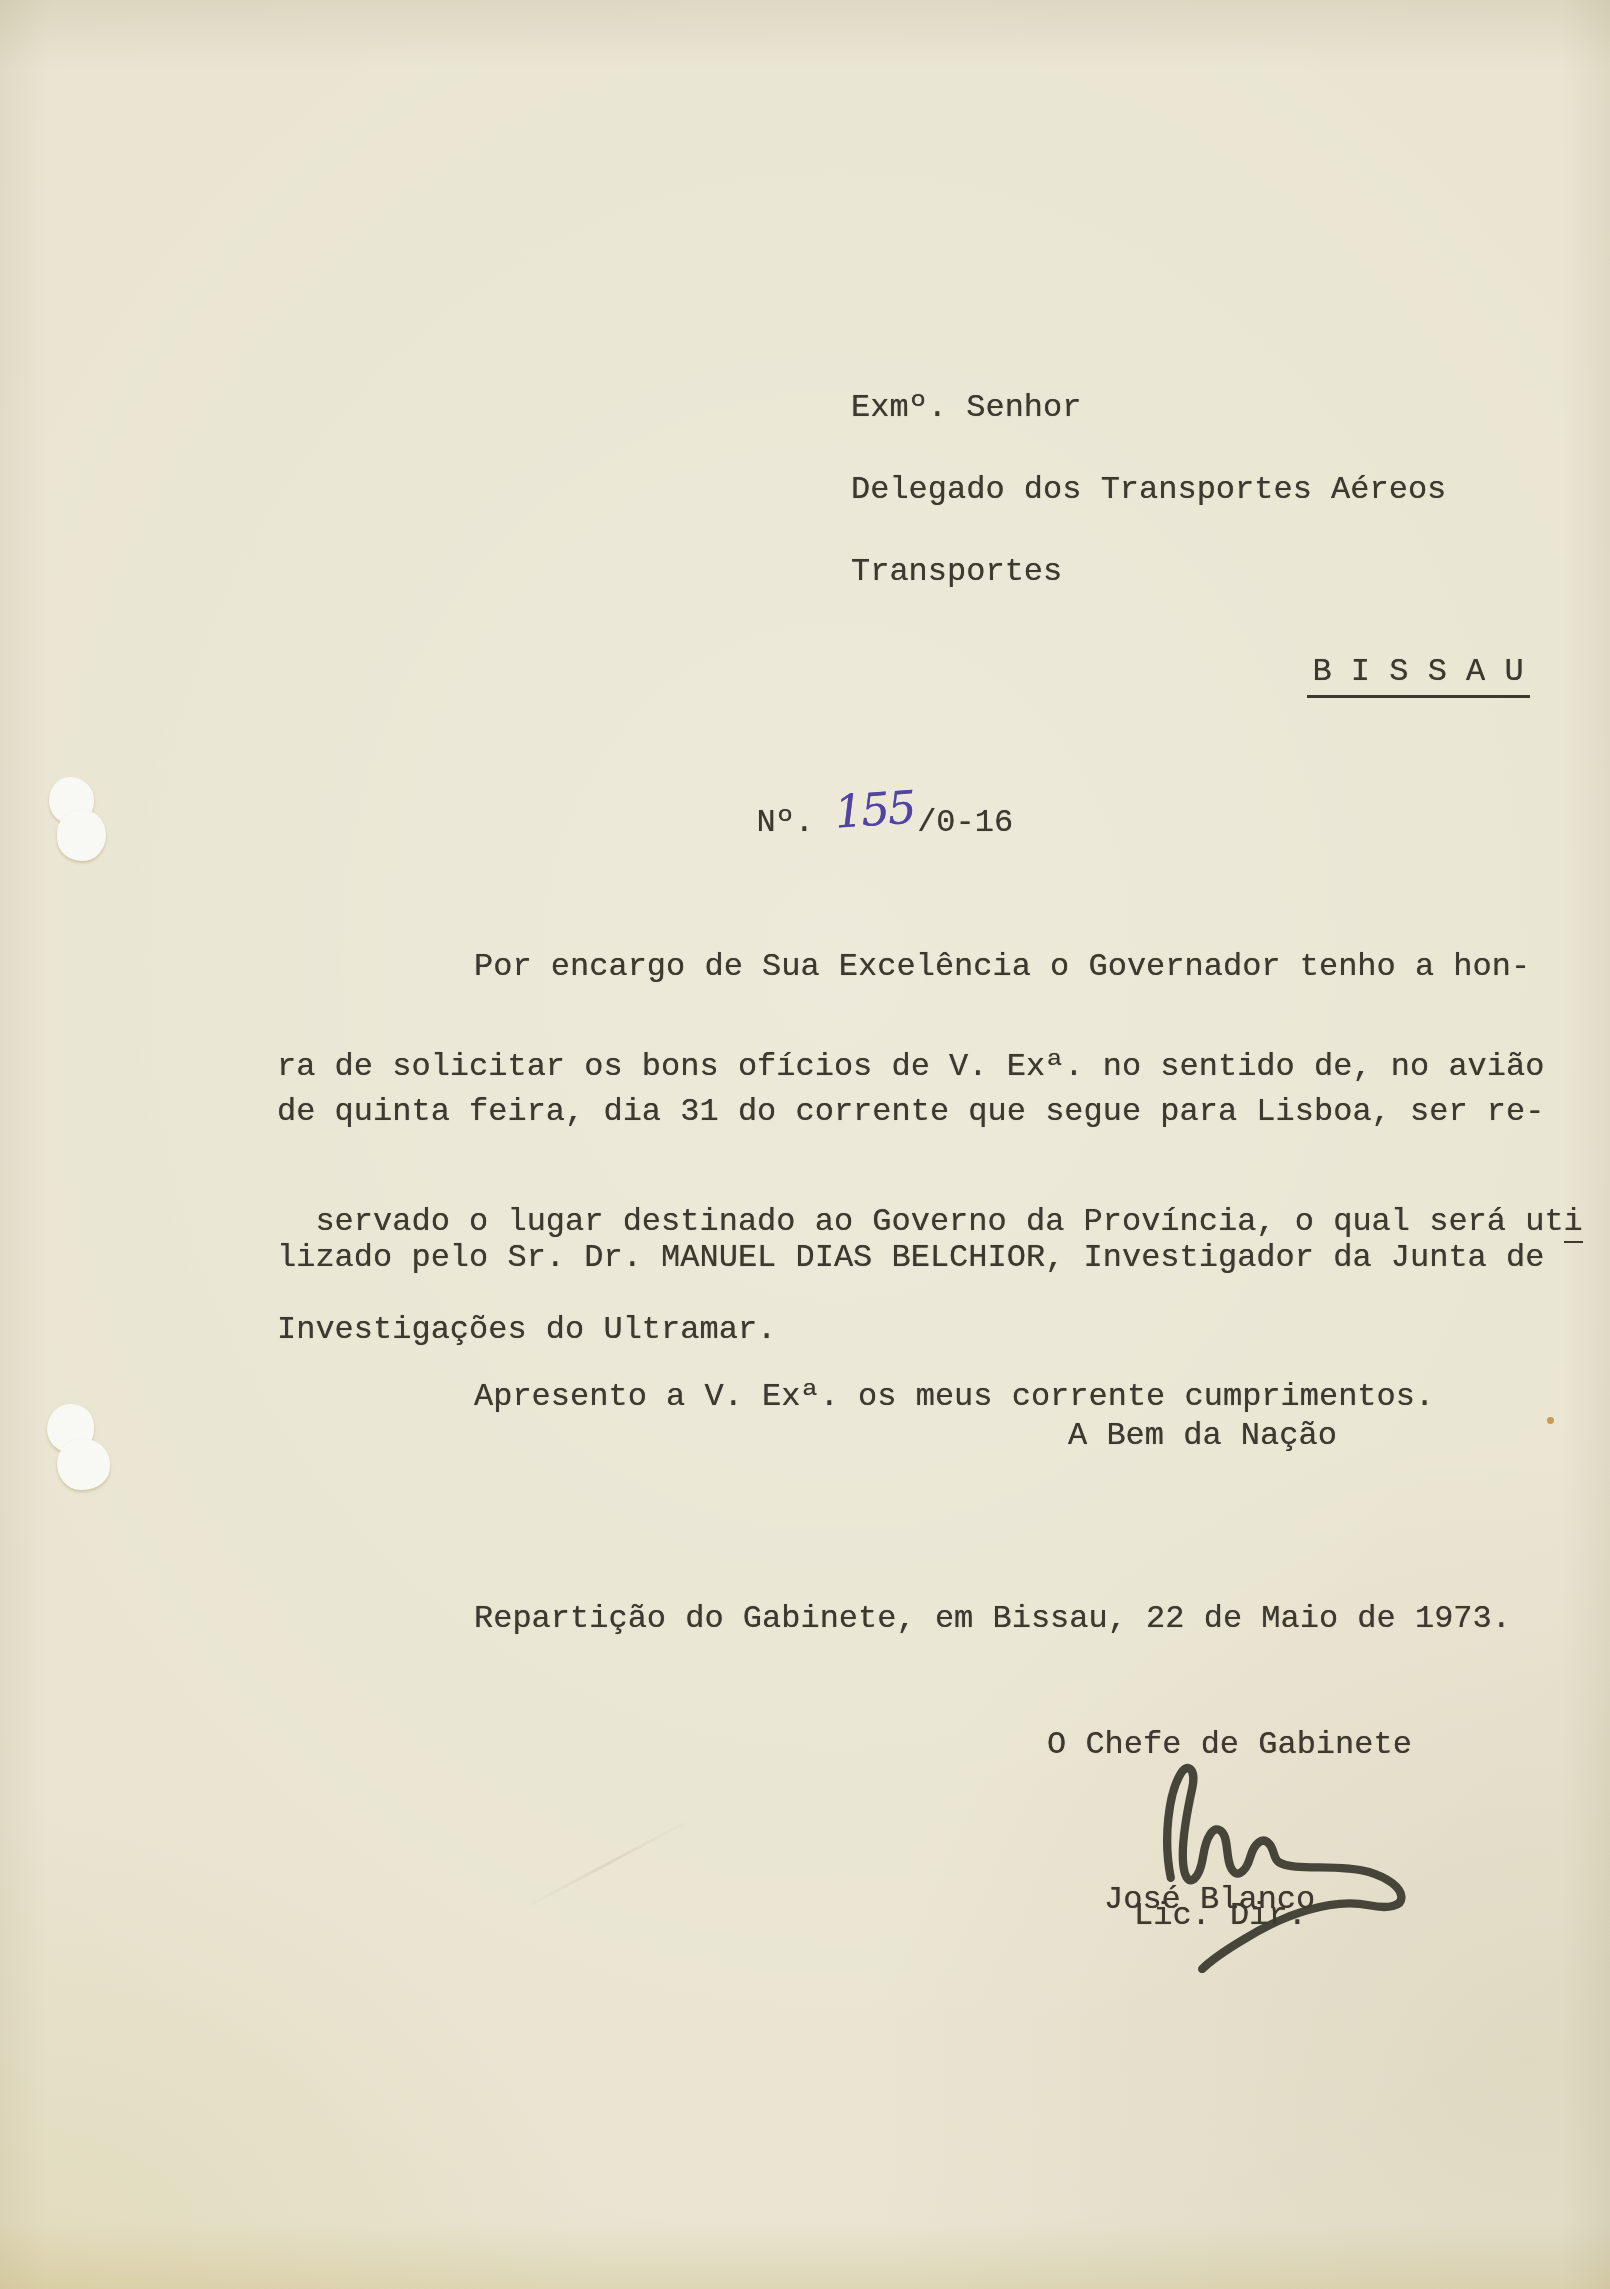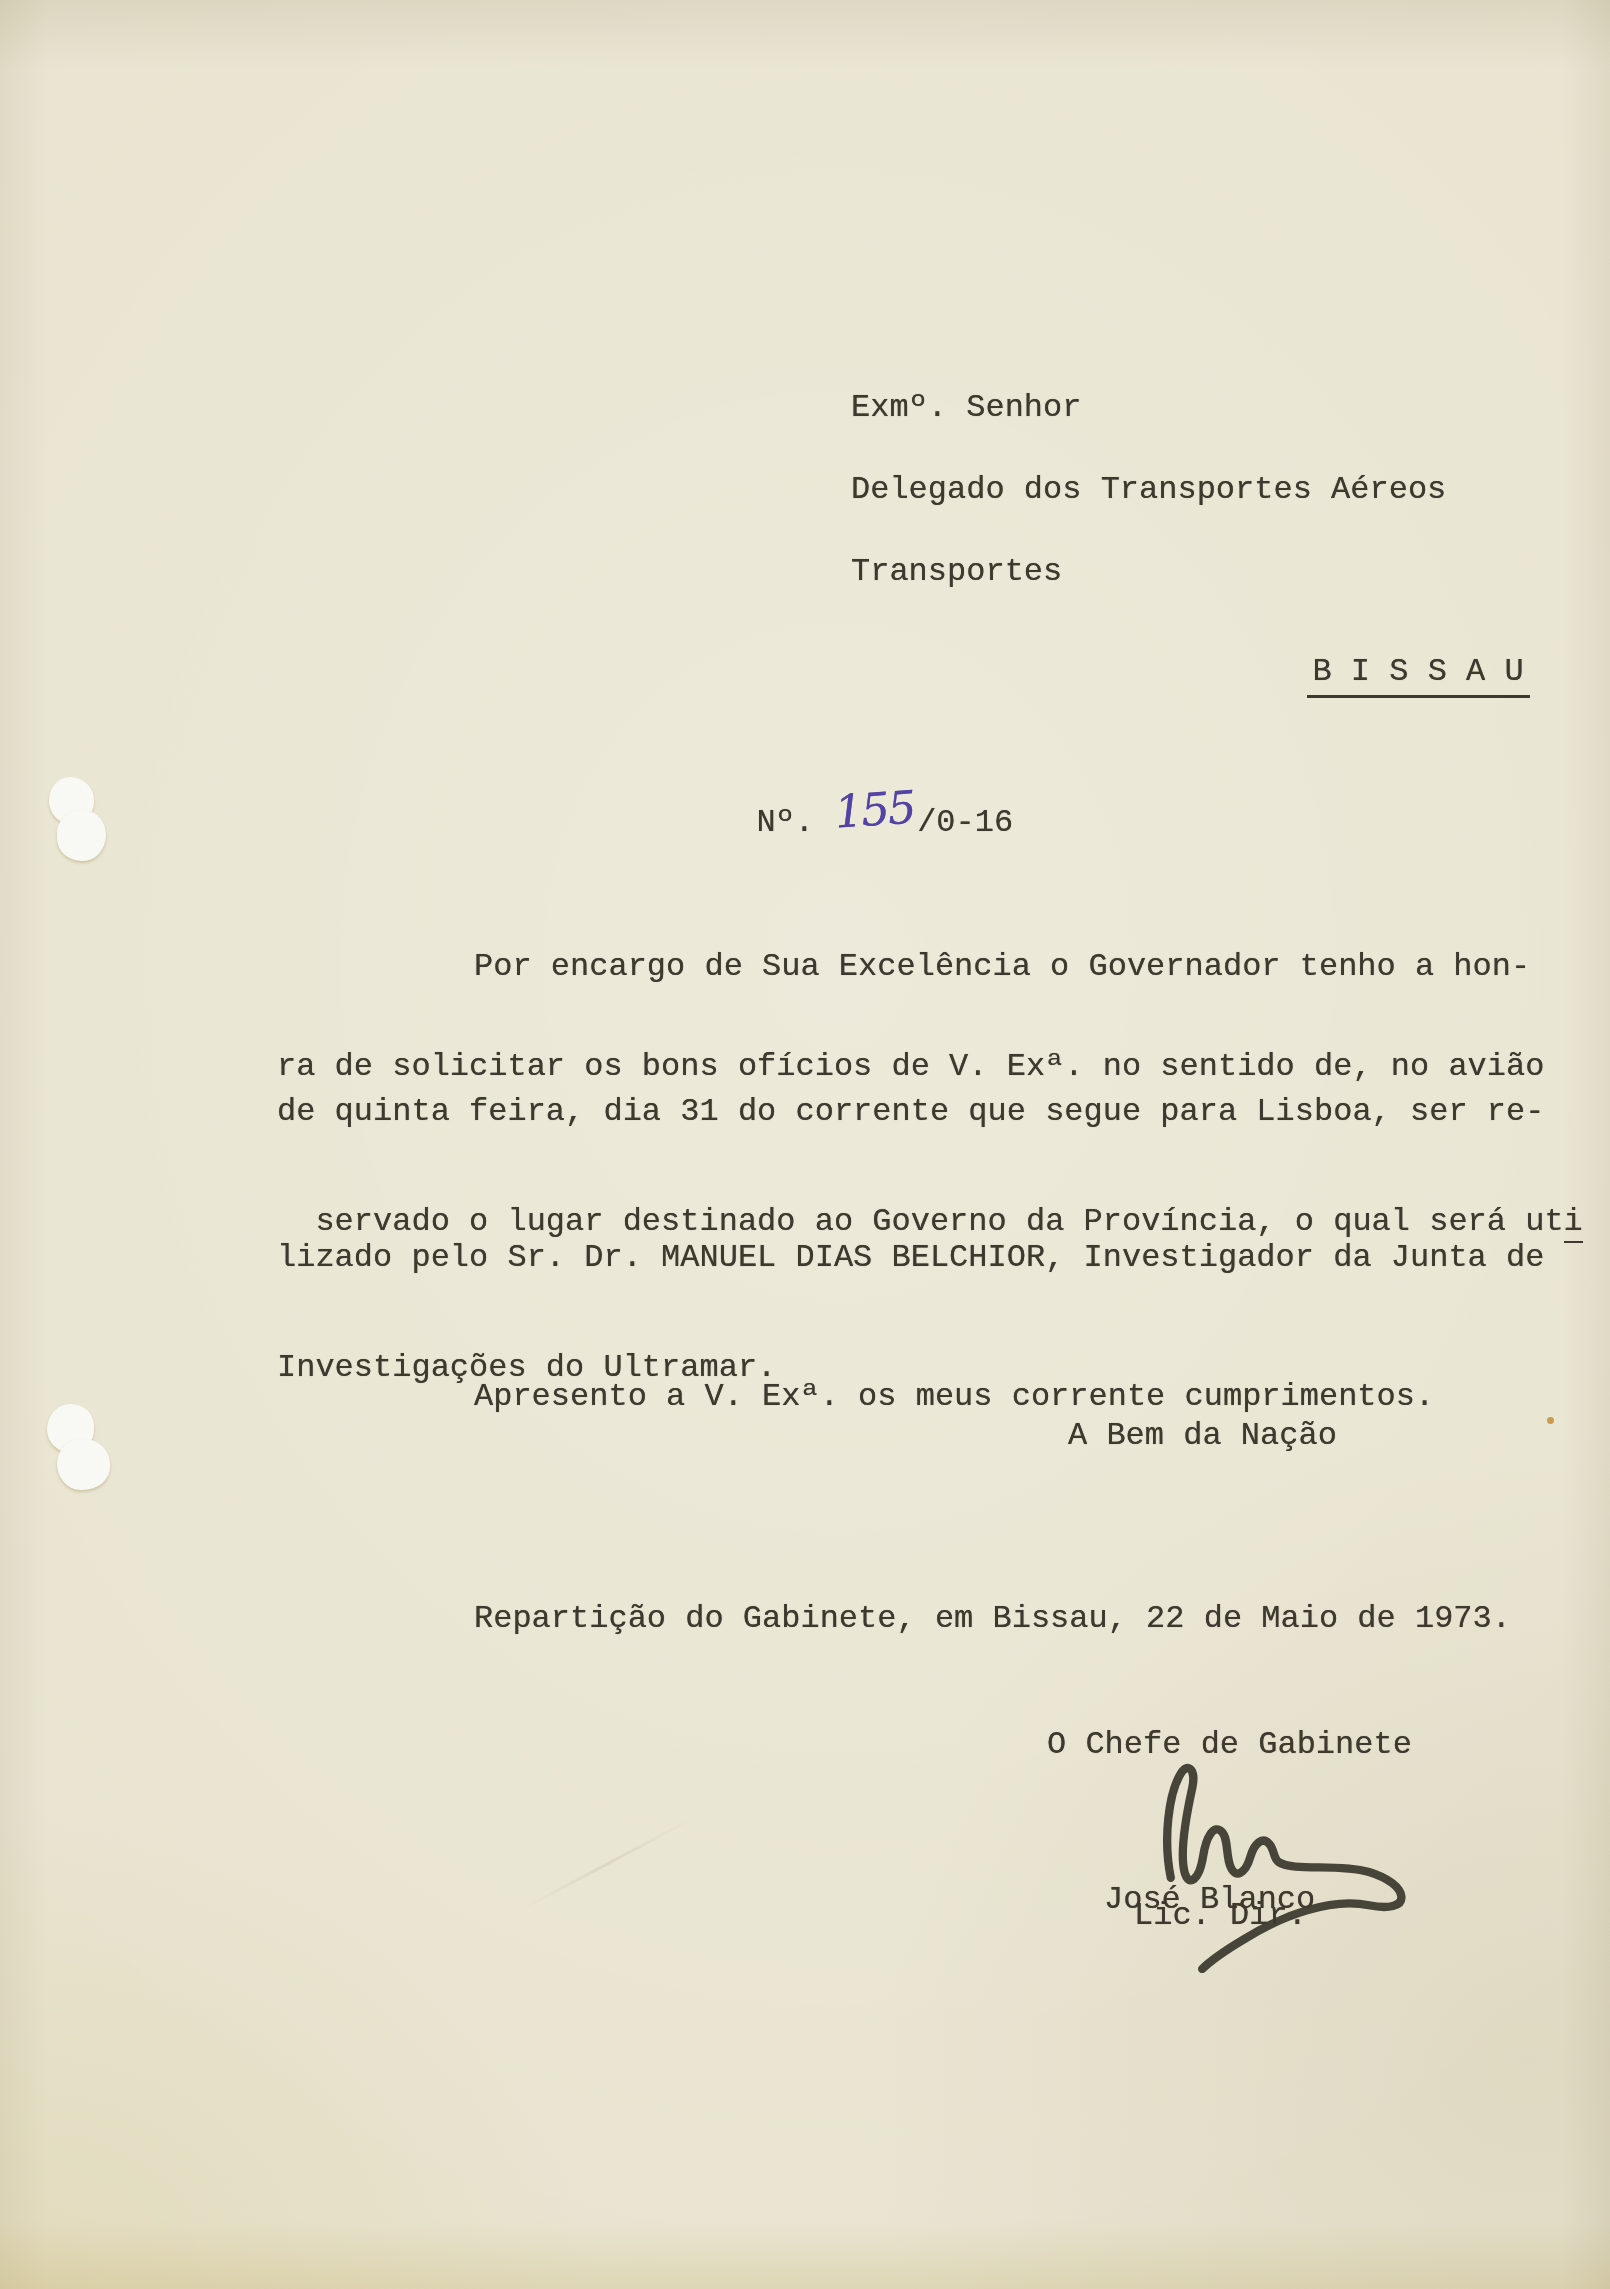--- a/index.html
+++ b/index.html
@@ -73,21 +73,21 @@
   <span>Nº. </span><span class="hand-number">155</span><span>/0-16</span>
 </div>
 
 <div class="typed" style="left:474px; top:949px;">Por encargo de Sua Excelência o Governador tenho a hon-</div>
 <div class="typed" style="left:277px; top:1021px;margin-top:28px;">ra de solicitar os bons ofícios de V. Exª. no sentido de, no avião</div>
 <div class="typed" style="left:277px; top:1094px;">de quinta feira, dia 31 do corrente que segue para Lisboa, ser re-</div>
 <div class="typed" style="left:277px; top:1167px;">
   <span>servado o lugar destinado ao Governo da Província, o qual será ut</span><span class="u-last">i</span>
 </div>
 <div class="typed" style="left:277px; top:1240px;">lizado pelo Sr. Dr. MANUEL DIAS BELCHIOR, Investigador da Junta de</div>
-<div class="typed" style="left:277px; top:1312px;margin-top:38px;">Investigações do Ultramar.</div>
+<div class="typed" style="left:277px; top:1312px;">Investigações do Ultramar.</div>
 
 <div class="typed" style="left:474px; top:1379px;">Apresento a V. Exª. os meus corrente cumprimentos.</div>
 
 <div class="typed" style="left:1068px; top:1418px;">A Bem da Nação</div>
 
 <div class="typed" style="left:474px; top:1601px;">Repartição do Gabinete, em Bissau, 22 de Maio de 1973.</div>
 
 <div class="typed" style="left:1047px; top:1727px;">O Chefe de Gabinete</div>
 
 <svg class="sig-svg" width="314" height="211" viewBox="0 0 320 215">

